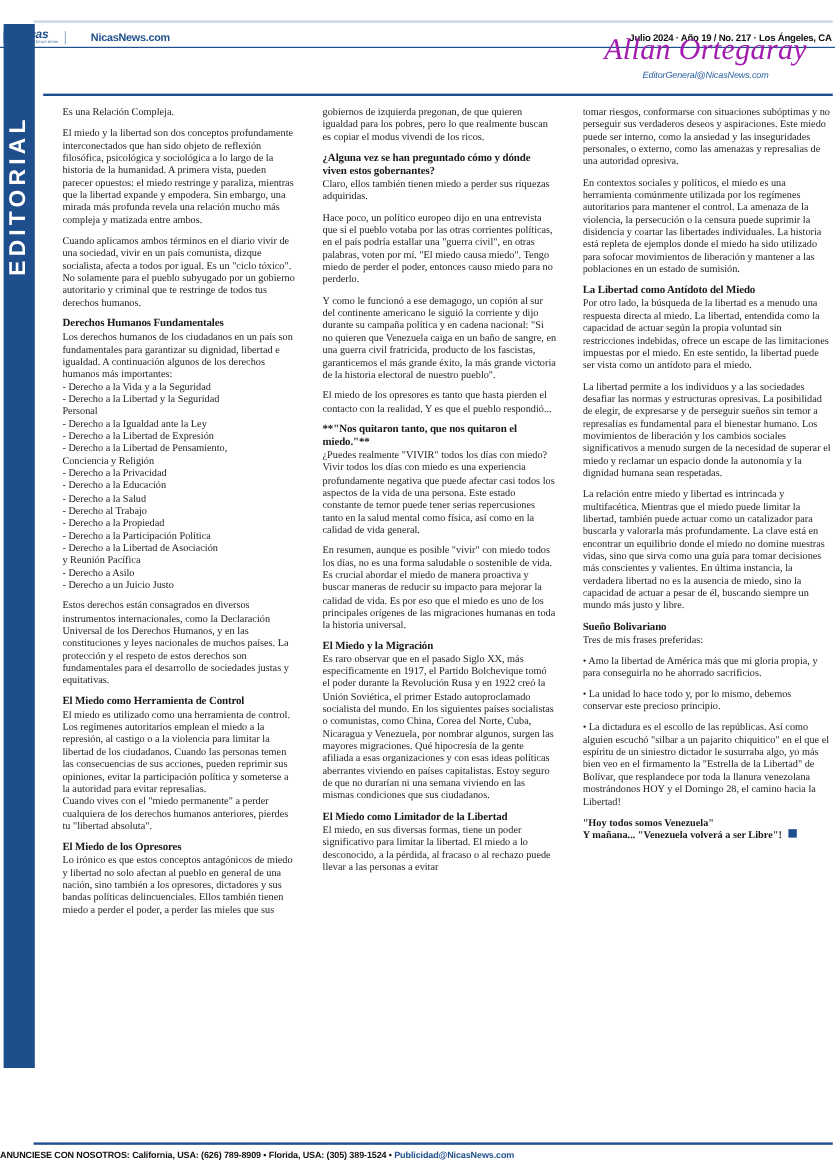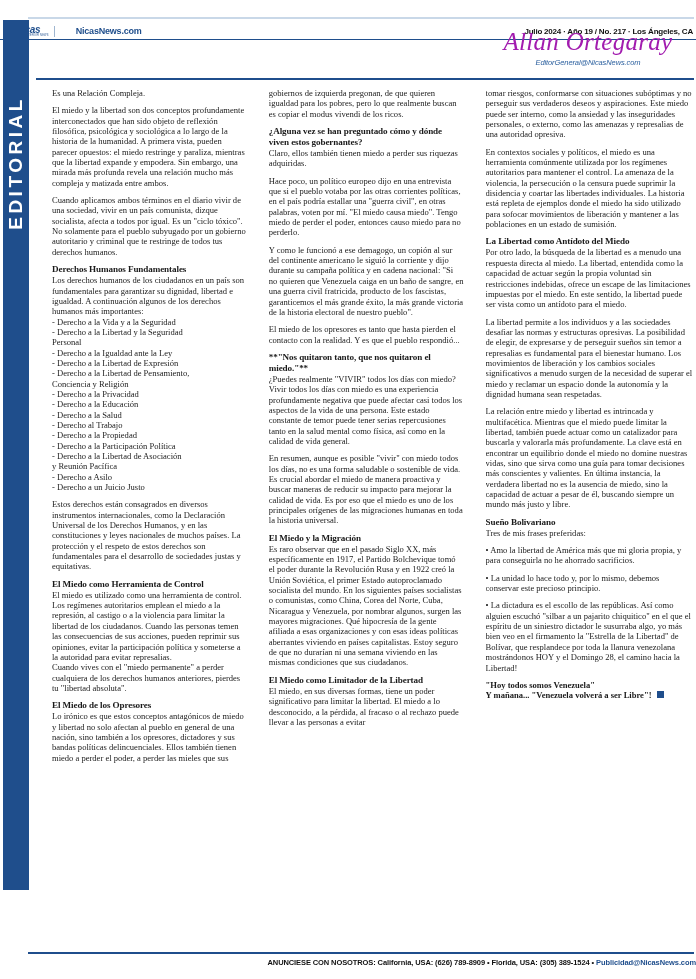--- a/index.html
+++ b/index.html
@@ -136,21 +136,21 @@
     margin-left:5px;vertical-align:baseline;
   }
 
   
   .rule-bottom{
     position:absolute;left:28px;top:952px;width:666px;height:2px;
     background:#1f4e8c;
   }
   .footer{
     position:absolute;left:0;top:958px;width:696px;
-    text-align:right;
+    text-align:left;
     font-family:"Liberation Sans", sans-serif;
     font-size:7.5px;font-weight:bold;color:#111;
     letter-spacing:-0.1px;
   }
   .footer .promo{color:#1f4e8c;}
 </style>
 </head>
 <body>
 
 <div class="masthead">

